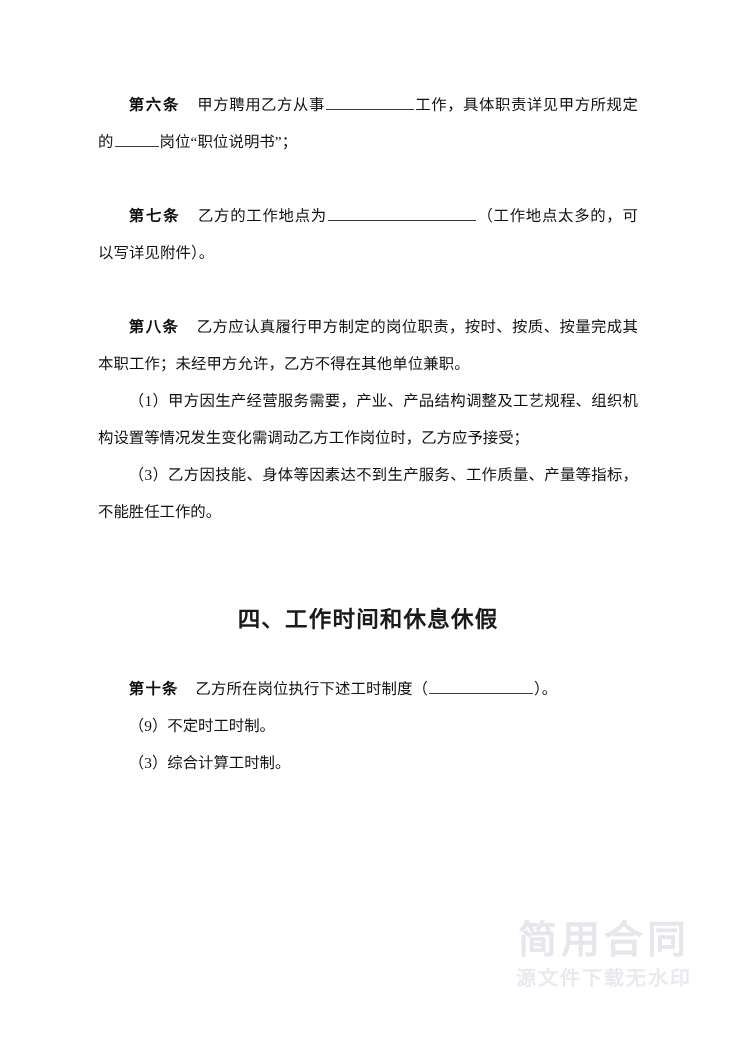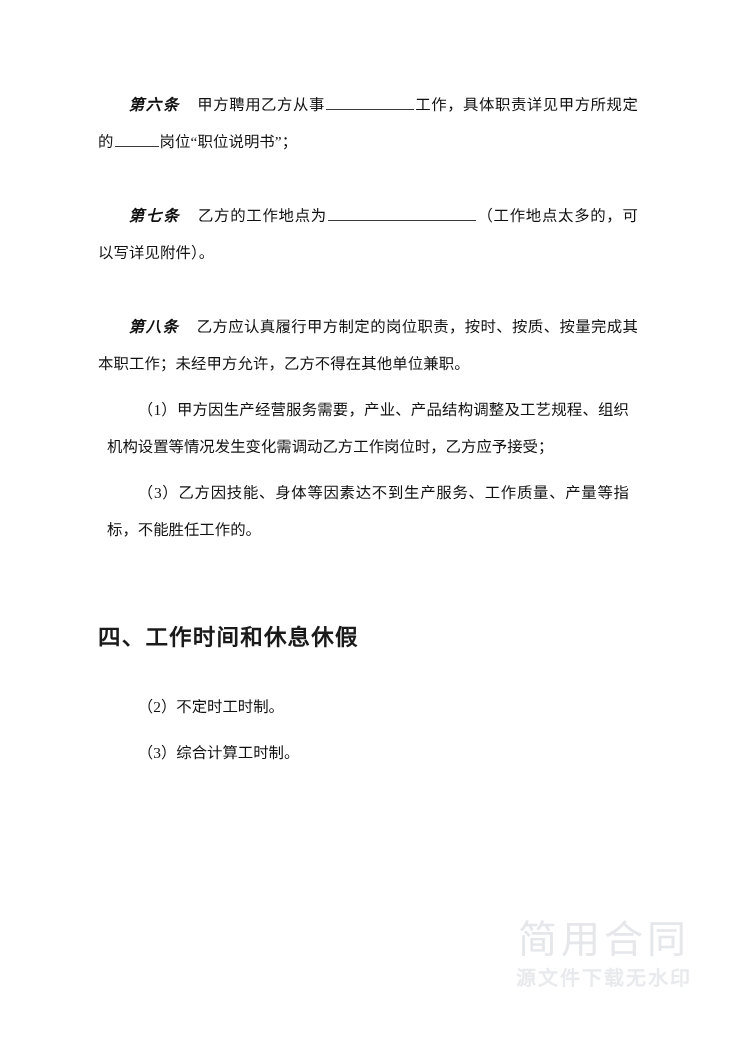--- a/index.html
+++ b/index.html
@@ -40,21 +40,20 @@
   }
   .para.indent {
     text-indent: 2em;
   }
   .gap-lg { margin-top: 37px; }
 
   .art-label {
     font-weight: bold;
     letter-spacing: 1.2px;
     font-family: "Liberation Serif", "DejaVu Serif", serif;
-    font-style: italic;
   }
   .art-sep {
     display: inline-block;
     width: 1.1em;
   }
 
   
   .blank {
     display: inline-block;
     border-bottom: 1px solid #3a3a3a;
@@ -66,53 +65,54 @@
   .blank-sm { width: 88px; }
   .blank-md { width: 104px; }
   .blank-lg { width: 148px; }
 
   
   .section-heading {
     font-family: "DejaVu Sans", "Liberation Sans", sans-serif;
     font-weight: bold;
     font-size: 22.5px;
     line-height: 30px;
+    text-align: center;
     letter-spacing: 1.2px;
     color: #1a1a1a;
     margin: 0;
   }
   .heading-block {
     margin-top: 74px;
     margin-bottom: 36px;
   }
 
   
   .list-para {
     font-size: 15.4px;
     line-height: 37px;
     text-align: justify;
     text-justify: inter-ideograph;
     text-indent: 2em;
-    margin: 9px;
+    margin: 0;
     color: #111111;
   }
 
   
   .watermark {
     position: absolute;
     right: 18px;
     bottom: 58px;
     width: 240px;
     text-align: center;
     pointer-events: none;
     user-select: none;
   }
   .wm-main {
     font-family: "DejaVu Sans", "Liberation Sans", sans-serif;
-    font-weight: normal;
+    font-weight: bold;
     font-size: 39px;
     line-height: 42px;
     letter-spacing: 4px;
     color: #e6e7ea;
   }
   .wm-sub {
     font-family: "DejaVu Sans", "Liberation Sans", sans-serif;
     font-weight: bold;
     font-size: 20px;
     line-height: 26px;
@@ -135,22 +135,23 @@
     <p class="para indent gap-lg"><span class="art-label">第八条</span><span class="art-sep"></span><span>乙方应认真履行甲方制定的岗位职责，按时、按质、按量完成其本职工作；未经甲方允许，乙方不得在其他单位兼职。</span></p>
 
 
     <p class="list-para">（1）甲方因生产经营服务需要，产业、产品结构调整及工艺规程、组织机构设置等情况发生变化需调动乙方工作岗位时，乙方应予接受；</p>
     <p class="list-para">（3）乙方因技能、身体等因素达不到生产服务、工作质量、产量等指标，不能胜任工作的。</p>
 
     <div class="heading-block">
       <h2 class="section-heading">四、工作时间和休息休假</h2>
     </div>
 
+    <p class="para indent"><span class="art-label">第十条</span><span class="art-sep"></span><span>乙方所在岗位执行下述工时制度（</span><span class="blank blank-md"></span><span>）。</span></p>
 
-    <p class="list-para">（2）不定时工时制。</p>
+    <p class="list-para">（9）不定时工时制。</p>
     <p class="list-para">（3）综合计算工时制。</p>
 
     <p class="para indent"></p>
 
   </div>
 
   <div class="watermark">
     <div class="wm-main">简用合同</div>
     <div class="wm-sub">源文件下载无水印</div>
   </div>

